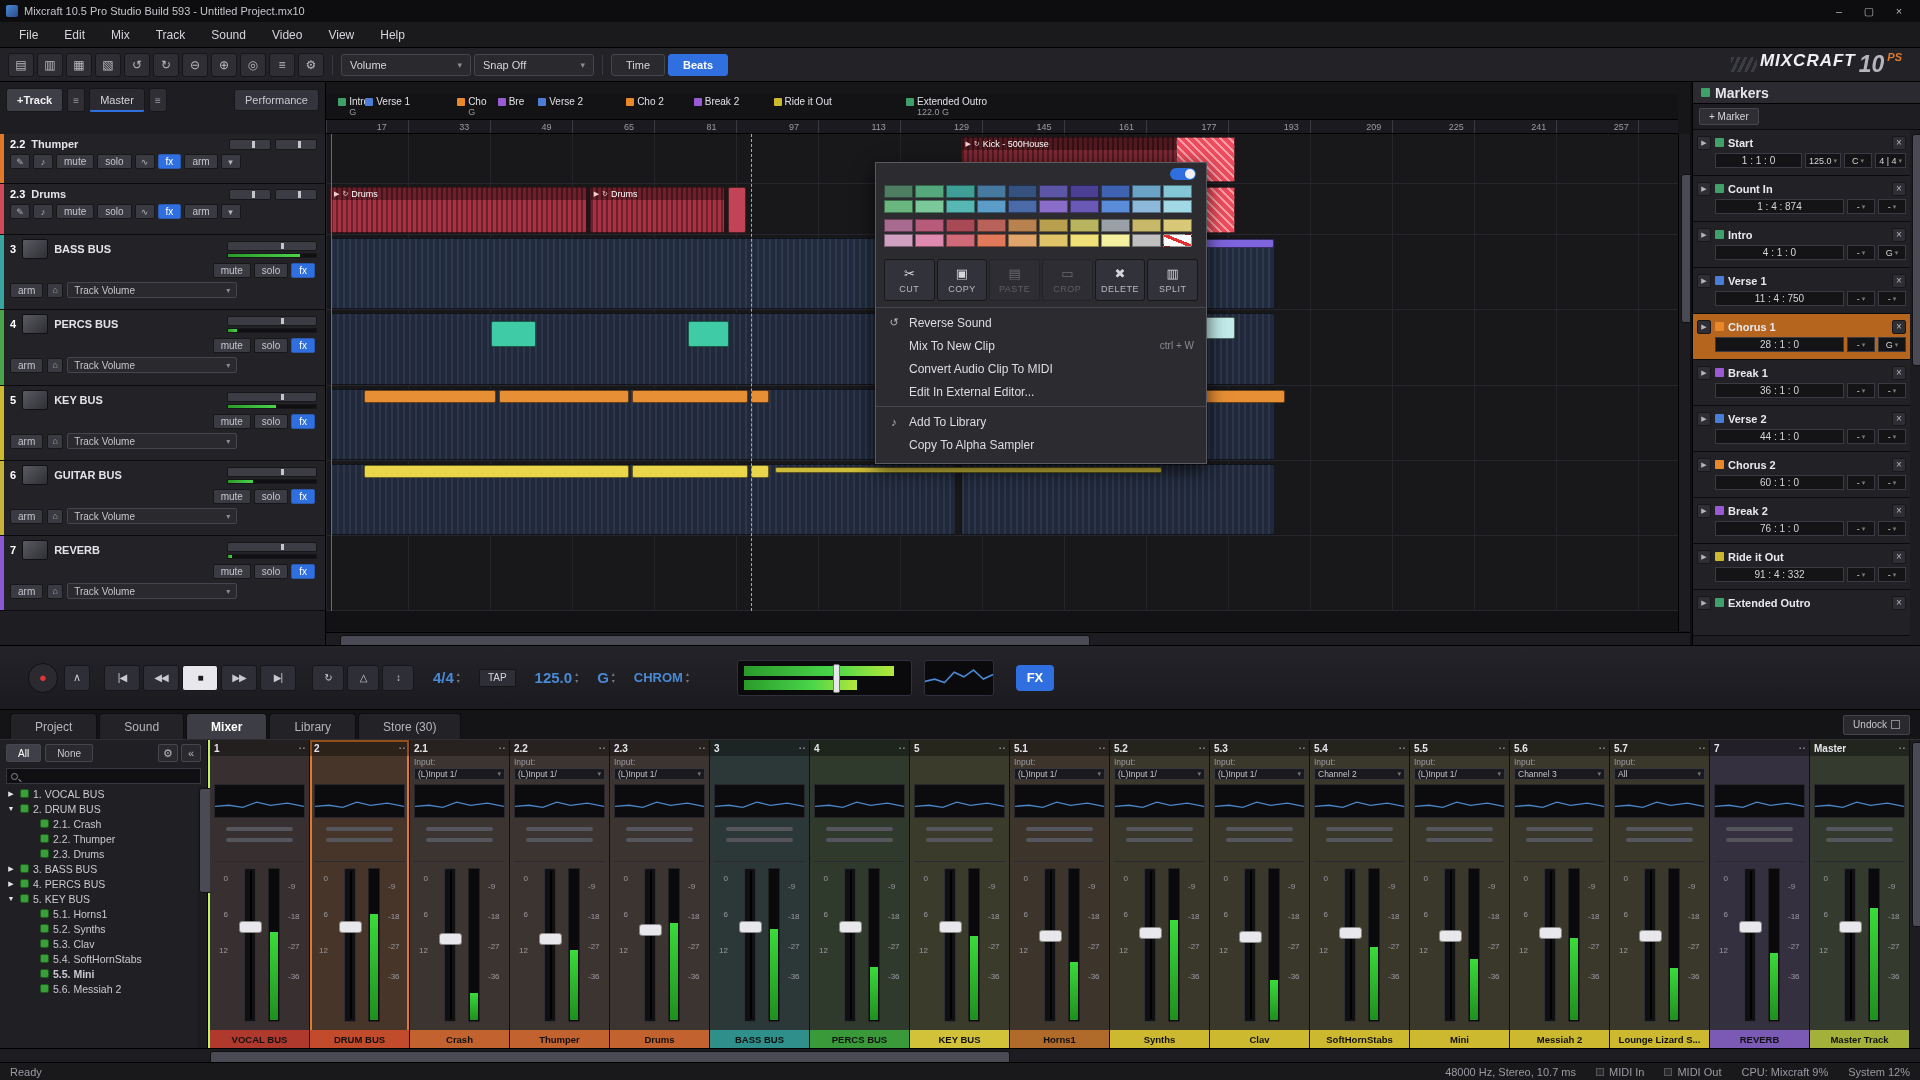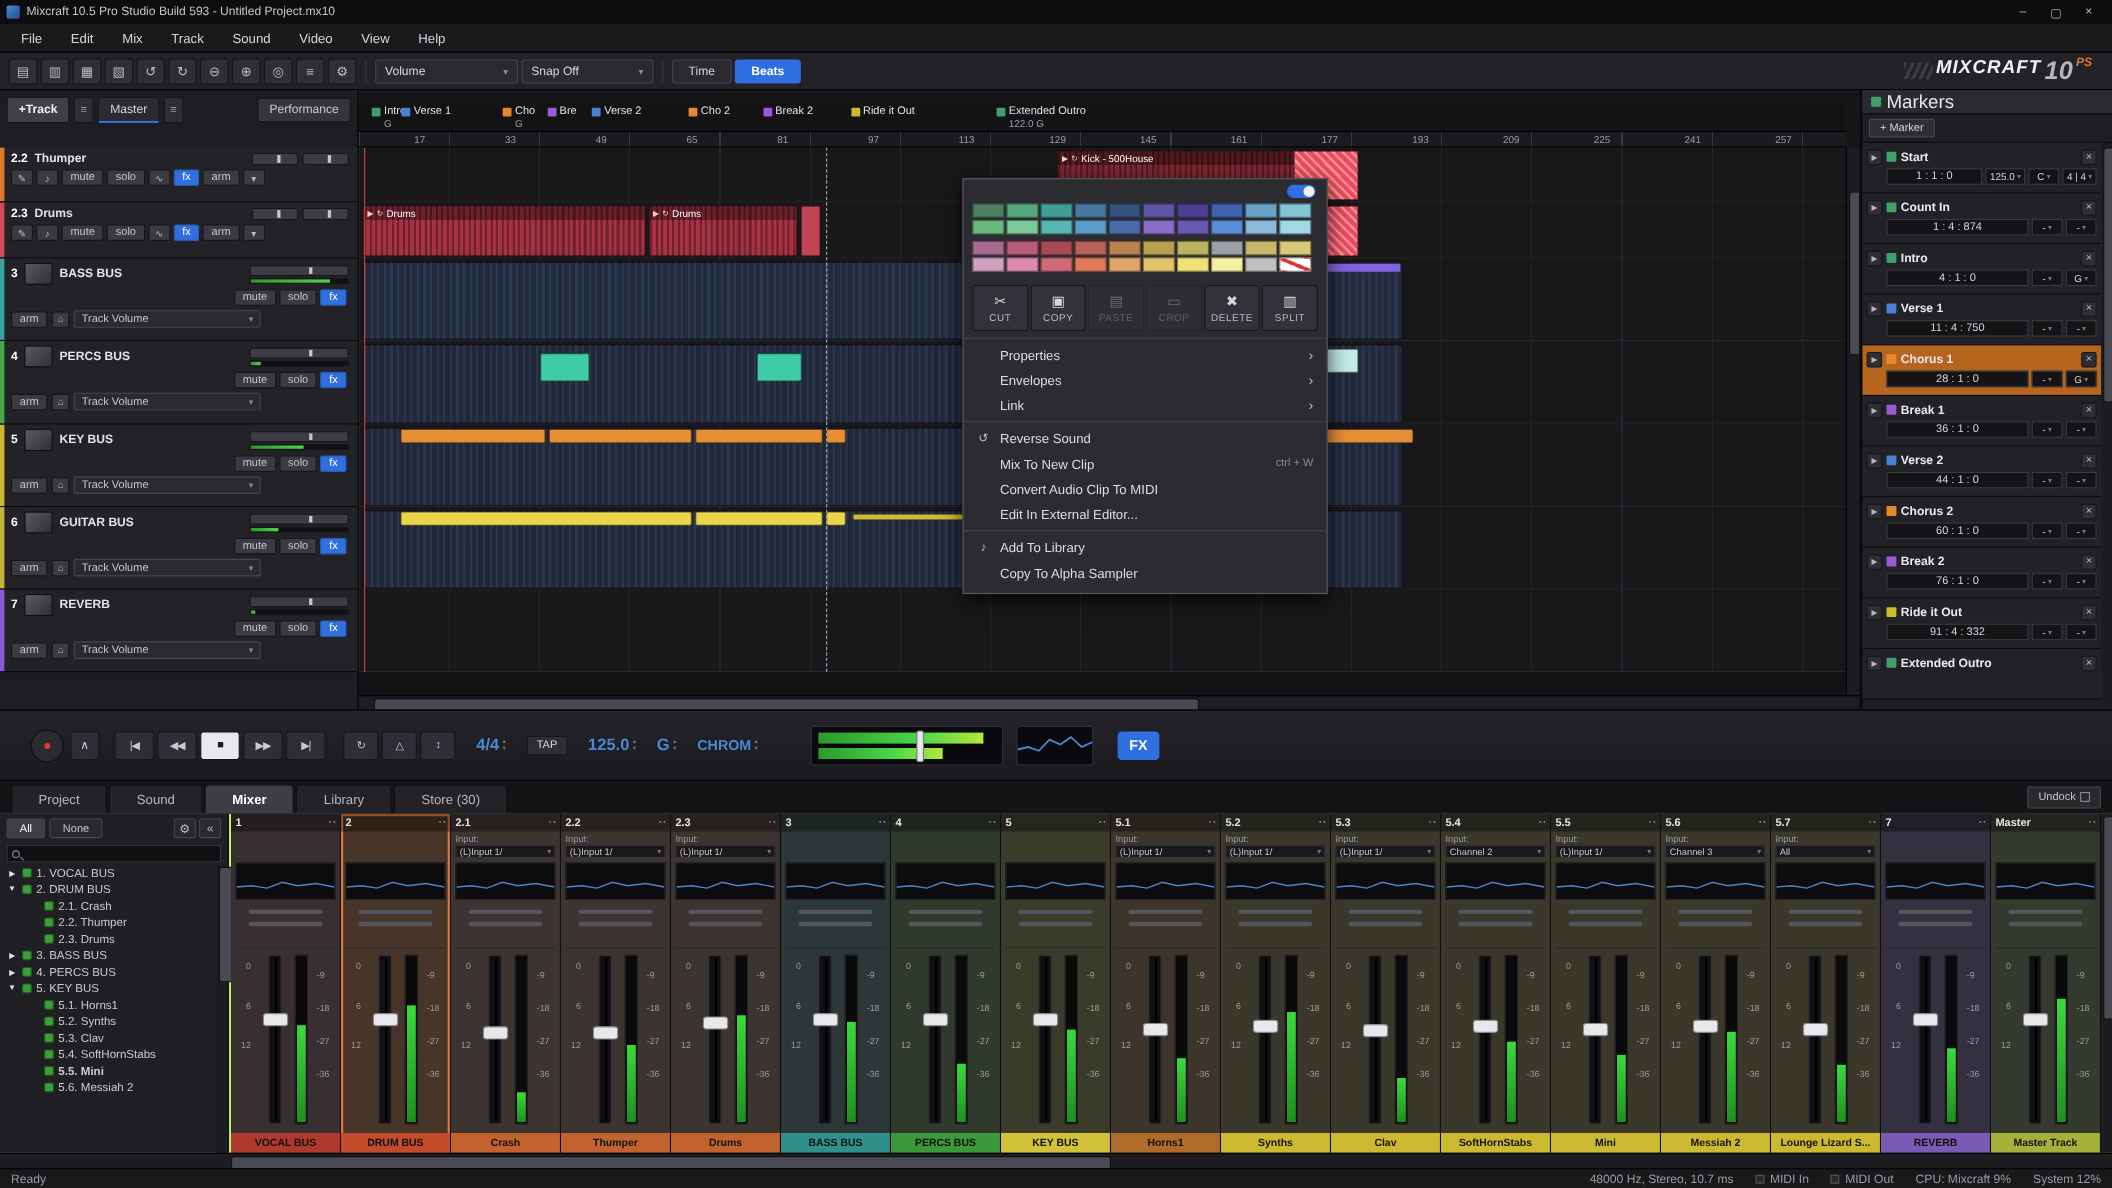--- a/index.html
+++ b/index.html
@@ -91,21 +91,21 @@
 #playhead{position:absolute;top:0;height:477px;width:0;border-left:1px dashed #a8a8b2}
 #startline{position:absolute;left:0.35%;top:0;height:477px;width:1px;background:#d04040}
 #arr-vscroll{position:absolute;right:0;top:52px;width:12px;height:497px;background:#1d1d21;border-left:1px solid #000}
 #arr-vscroll .thumb{position:absolute;left:2px;right:2px;top:8%;height:30%;background:#4a4a54;border-radius:3px}
 #arr-hscroll{position:absolute;left:0;bottom:0;width:1364px;height:13px;background:#1d1d21;border-top:1px solid #000}
 #arr-hscroll .thumb{position:absolute;top:2px;bottom:2px;left:14px;width:55%;background:#4a4a54;border-radius:3px}
 
 #markers{left:1692px;top:0;width:228px;height:100%;background:#1e1e22;border-left:1px solid #000}
 #mhead{height:22px;display:flex;align-items:center;gap:5px;background:#2a2a30;border-bottom:1px solid #000;padding:0 8px}
 #mhead .mh-flag{width:9px;height:9px;background:#3fa06a;border-radius:1px}
-#mhead .mh-title{font-size:17px;font-weight:normal;color:#e5e5ea}
+#mhead .mh-title{font-size:14px;font-weight:bold;color:#e5e5ea}
 #maddrow{padding:4px 6px;border-bottom:1px solid #0b0b0d}
 .madd{display:inline-flex;height:17px;align-items:center;padding:0 9px;background:#2e2e34;border:1px solid #46464e;border-radius:2px;font-size:10px;color:#d5d5da}
 #mlist{position:absolute;left:0;top:48px;right:10px;bottom:0;overflow:hidden}
 #mk-vscroll{position:absolute;right:0;top:48px;width:10px;bottom:0;background:#1d1d21}
 #mk-vscroll .thumb{position:absolute;left:2px;right:2px;top:4px;height:45%;background:#4a4a54;border-radius:3px}
 .mitem{height:46px;border-bottom:1px solid #0b0b0d;background:#222226;padding:3px 4px}
 .mitem.selected{background:#b5651d}
 .mr1{display:flex;align-items:center;gap:4px;height:19px}
 .mplay{width:14px;height:14px;background:#2e2e34;border:1px solid #17171a;border-radius:2px;display:flex;align-items:center;justify-content:center;color:#b5b5bc;font-size:7px}
 .mplay::after{content:"\25B6"}
@@ -1000,40 +1000,20 @@
         <span class="albl">DELETE</span>
       </span>
 
       <span class="cmact">
         <span class="aglyph">▥</span>
         <span class="albl">SPLIT</span>
       </span>
     </div>
   <div>
 
-      <div class="menu-group">
-
-          <div class="cmitem has-sub">
-            <span class="iglyph"></span>
-            <span class="ilbl">Properties</span>
-            <span class="ishort"></span>
-          </div>
-
-          <div class="cmitem has-sub">
-            <span class="iglyph"></span>
-            <span class="ilbl">Envelopes</span>
-            <span class="ishort"></span>
-          </div>
-
-          <div class="cmitem has-sub">
-            <span class="iglyph"></span>
-            <span class="ilbl">Link</span>
-            <span class="ishort"></span>
-          </div>
-        </div>
 
       <div class="menu-group">
 
           <div class="cmitem">
             <span class="iglyph">↺</span>
             <span class="ilbl">Reverse Sound</span>
             <span class="ishort"></span>
           </div>
 
           <div class="cmitem">

